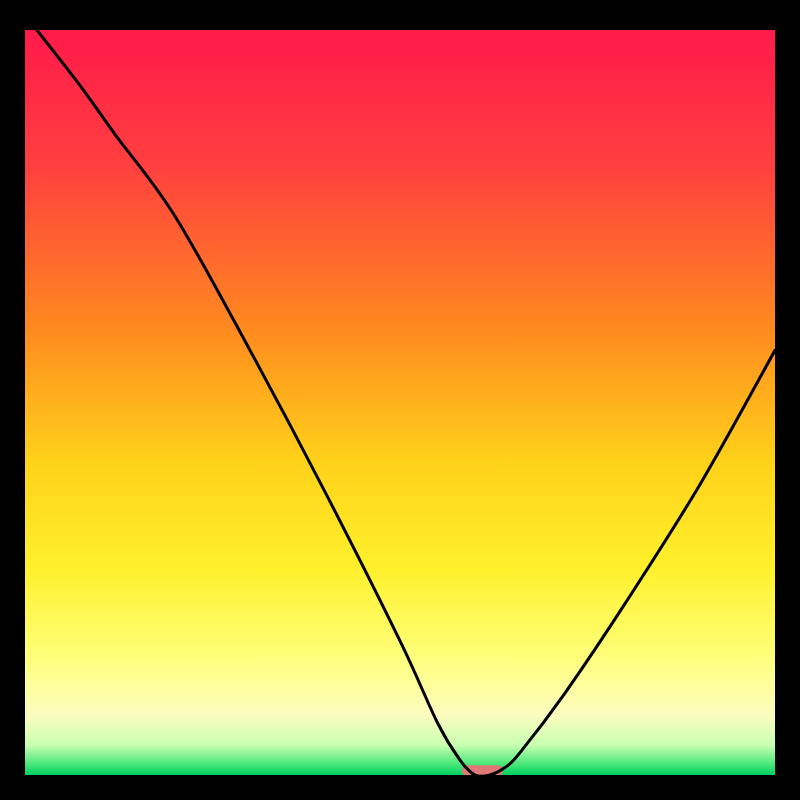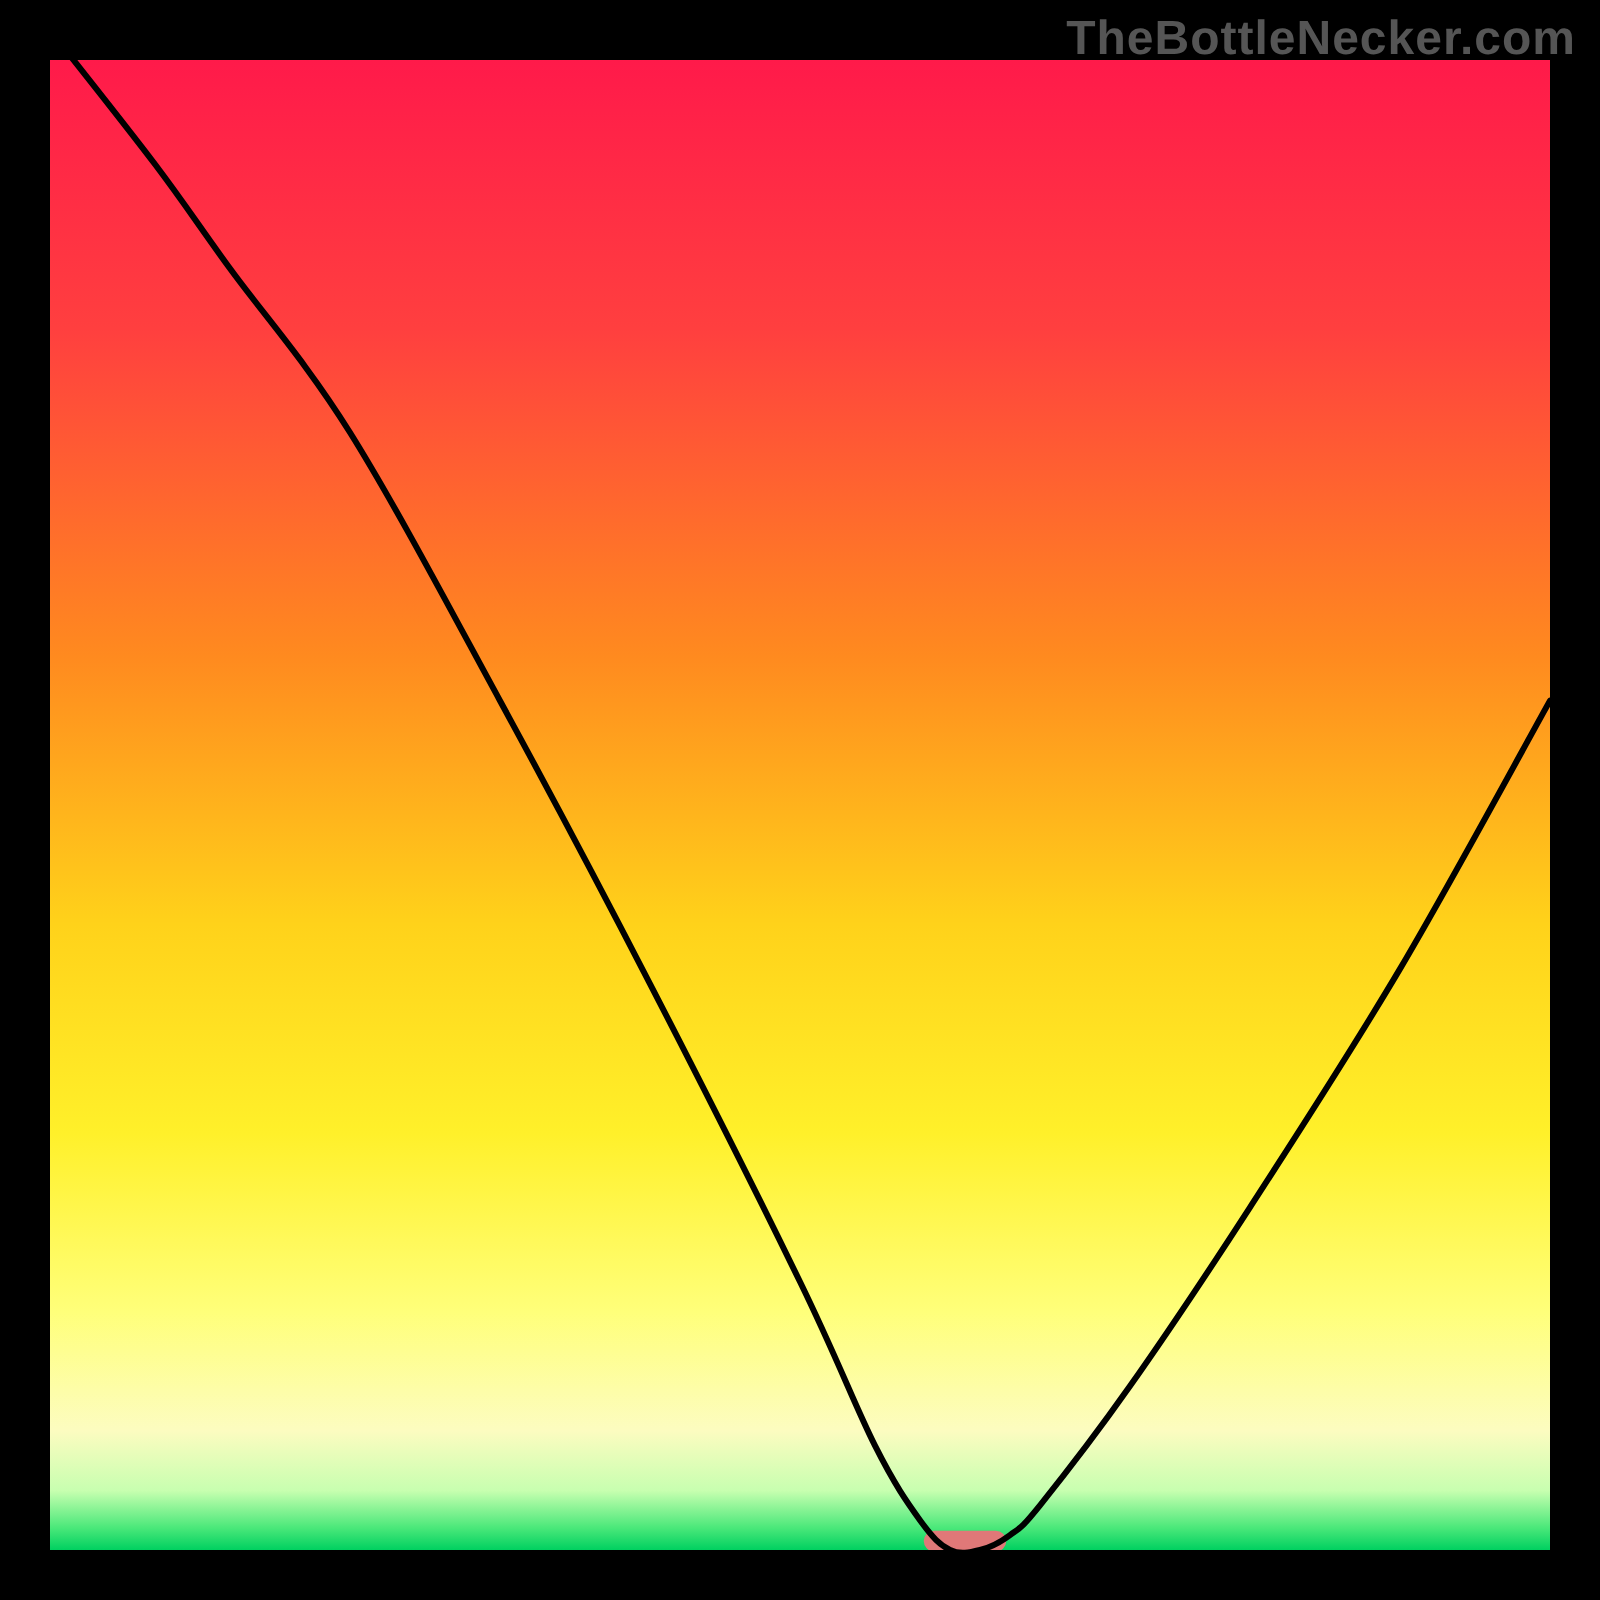--- a/index.html
+++ b/index.html
@@ -35,21 +35,20 @@
     height: 745px;
   }
   svg {
     display: block;
   }
 </style>
 </head>
 <body>
 
 <div class="container">
-  <div class="watermark">TheBottleNecker.com</div>
   <div class="plot">
     <svg id="chart-svg" viewBox="0 0 750 745" width="750" height="745" preserveAspectRatio="none">
       <defs>
         <linearGradient id="bg-grad" x1="0" y1="0" x2="0" y2="1">
             <stop offset="0%" stop-color="#ff1a4a"></stop>
             <stop offset="18%" stop-color="#ff3f3f"></stop>
             <stop offset="40%" stop-color="#ff8a1f"></stop>
             <stop offset="57.99999999999999%" stop-color="#ffd21a"></stop>
             <stop offset="72%" stop-color="#fff02a"></stop>
             <stop offset="84%" stop-color="#ffff7a"></stop>

